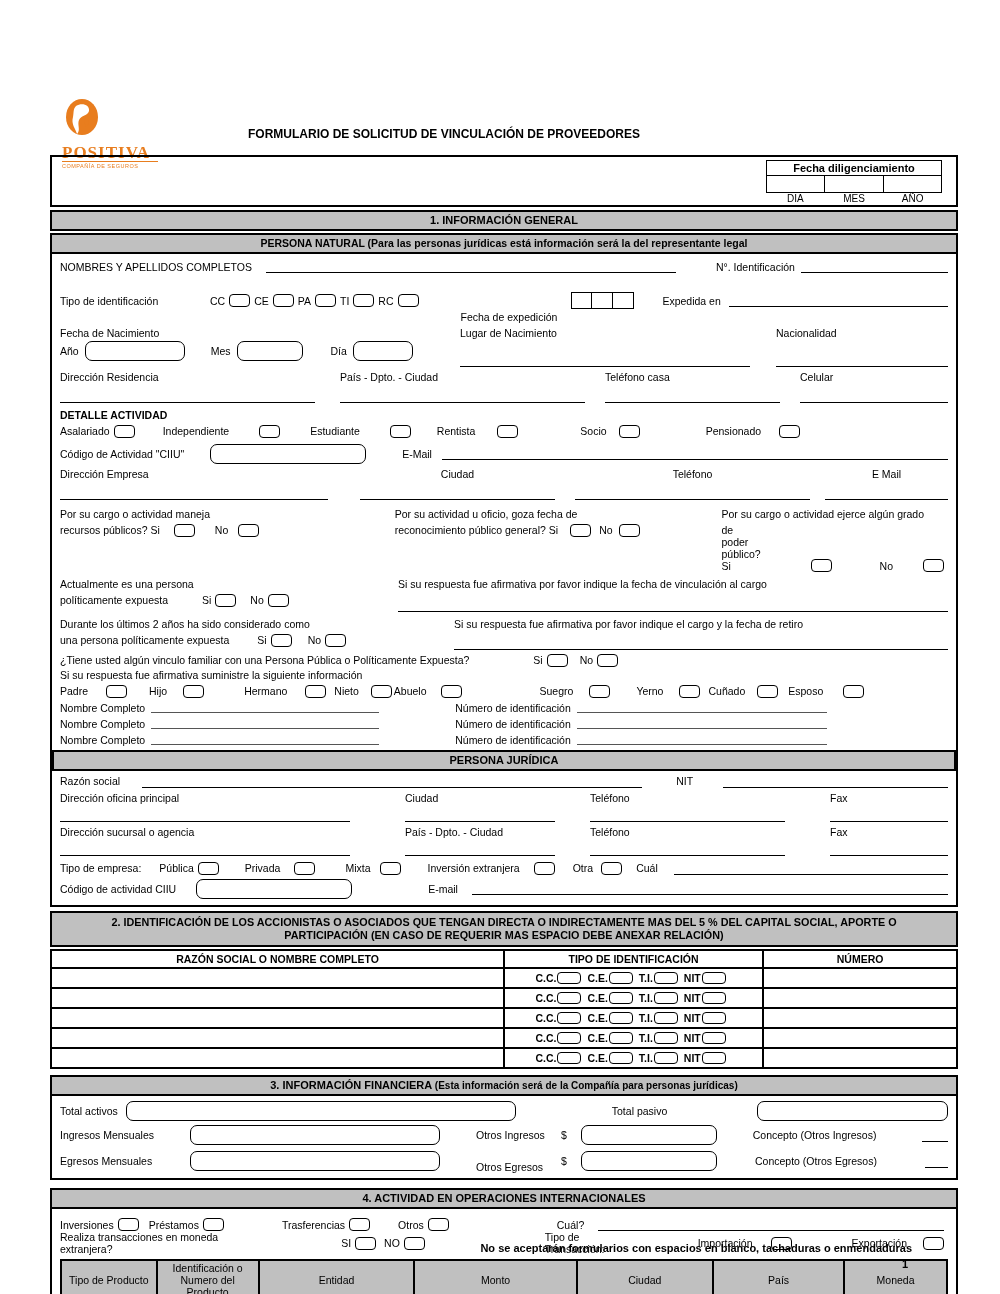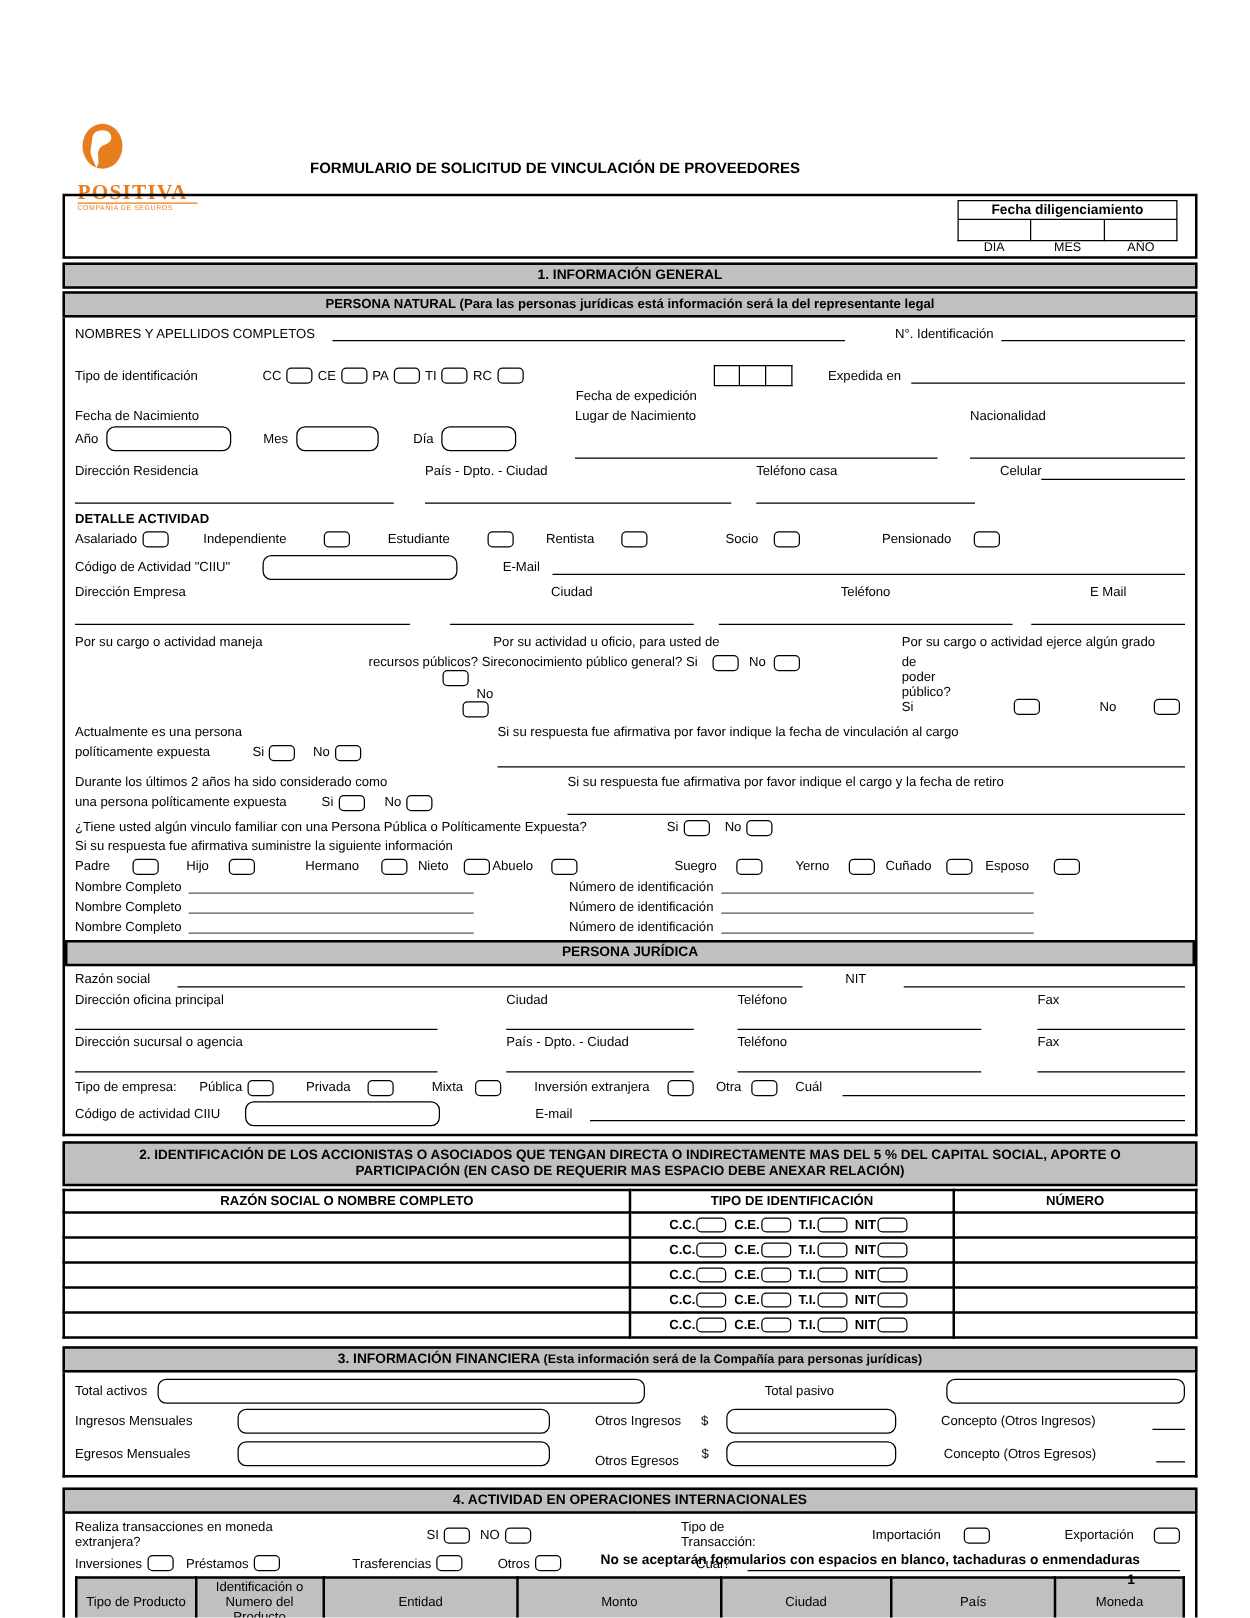--- a/index.html
+++ b/index.html
@@ -154,21 +154,21 @@
         <span class="ul" style="width:255px;"></span>
       </div>
       <div style="width:265px; height:32px; display:flex; flex-direction:column; justify-content:space-between;">
         <span class="lbl">País - Dpto. - Ciudad</span>
         <span class="ul" style="width:245px;"></span>
       </div>
       <div style="width:195px; height:32px; display:flex; flex-direction:column; justify-content:space-between;">
         <span class="lbl">Teléfono casa</span>
         <span class="ul" style="width:175px;"></span>
       </div>
-      <div class="grow" style="height:32px; display:flex; flex-direction:row; justify-content:space-between;">
+      <div class="grow" style="height:32px; display:flex; flex-direction:column; justify-content:space-between;">
         <span class="lbl">Celular</span>
         <span class="ul" style="width:100%;"></span>
       </div>
     </div>
 
     <div class="bold mt6">DETALLE ACTIVIDAD</div>
     <div class="row mt4" style="align-items:center;text-align:right;">
       <span class="lbl">Asalariado</span>
         <span class="cb" style="margin-right:28px;"></span>
       <span class="lbl">Independiente</span>
@@ -206,29 +206,29 @@
       </div>
       <div class="grow" style="height:32px; display:flex; flex-direction:column; justify-content:space-between;">
         <span class="lbl" style="text-align:center;">E Mail</span>
         <span class="ul" style="width:100%;"></span>
       </div>
     </div>
 
     <div class="rowt mt8">
       <div style="width:338px;">
         <div>Por su cargo o actividad maneja</div>
-        <div class="row mt4" style="align-items:flex-end;flex-direction:column;">
+        <div class="row mt4" style="align-items:flex-start;">
           <span>recursos públicos? Si</span>
           <span class="cb" style="margin-left:14px; margin-right:20px;"></span>
           <span>No</span>
           <span class="cb" style="margin-left:10px;"></span>
         </div>
       </div>
       <div style="width:330px;">
-        <div>Por su actividad u oficio, para usted de</div>
+        <div>Por su actividad u oficio, goza fecha de</div>
         <div class="row mt4" style="align-items:center;">
           <span>reconocimiento público general? Si</span>
           <span class="cb" style="margin-left:12px; margin-right:8px;"></span>
           <span>No</span>
           <span class="cb" style="margin-left:6px;"></span>
         </div>
       </div>
       <div class="grow">
         <div>Por su cargo o actividad ejerce algún grado</div>
         <div class="row mt4" style="align-items:flex-end;gap:24px;">
@@ -516,43 +516,43 @@
       <span style="margin-left:36px;margin-top:12px;">Otros Egresos</span>
       <span style="margin-left:18px;">$</span>
       <span class="ibox" style="width:136px; margin-left:14px;"></span>
       <span style="margin-left:38px;">Concepto (Otros Egresos)</span>
       <span class="ul grow" style="margin-left:48px;"></span>
     </div>
   </div>
 
   <div class="bar" style="margin-top:8px;">4. ACTIVIDAD EN OPERACIONES INTERNACIONALES</div>
   <div style="border:2px solid #000; border-top:none; padding:5px 8px 2px 8px;">
+    <div class="row mt4" style="align-items:center;">
+      <span>Inversiones</span>
+      <span class="cb" style="margin-right:10px;"></span>
+      <span>Préstamos</span>
+      <span class="cb" style="margin-right:58px;"></span>
+      <span>Trasferencias</span>
+      <span class="cb" style="margin-right:28px;"></span>
+      <span>Otros</span>
+      <span class="cb"></span>
+      <span style="margin-left:104px;">Cuál?</span>
+      <span class="ul" style="width:346px; margin-left:14px;"></span>
+    </div>
     <div class="row" style="align-items:center;">
       <span>Realiza transacciones en moneda extranjera?</span>
       <span style="margin-left:68px;">SI</span>
       <span class="cb" style="margin-right:8px;"></span>
       <span>NO</span>
       <span class="cb"></span>
       <span style="margin-left:116px;">Tipo de Transacción:</span>
       <span style="margin-left:56px;">Importación</span>
       <span class="cb" style="margin-left:18px;"></span>
       <span style="margin-left:56px;">Exportación</span>
       <span class="cb" style="margin-left:16px;"></span>
-    </div>
-    <div class="row mt4" style="align-items:center;">
-      <span>Inversiones</span>
-      <span class="cb" style="margin-right:10px;"></span>
-      <span>Préstamos</span>
-      <span class="cb" style="margin-right:58px;"></span>
-      <span>Trasferencias</span>
-      <span class="cb" style="margin-right:28px;"></span>
-      <span>Otros</span>
-      <span class="cb"></span>
-      <span style="margin-left:104px;">Cuál?</span>
-      <span class="ul" style="width:346px; margin-left:14px;"></span>
     </div>
 
     <table class="t4">
       <colgroup>
         <col style="width:10.8%">
           <col style="width:11.5%">
           <col style="width:17.6%">
           <col style="width:18.3%">
         <col style="width:15.4%">
           <col style="width:14.8%">

